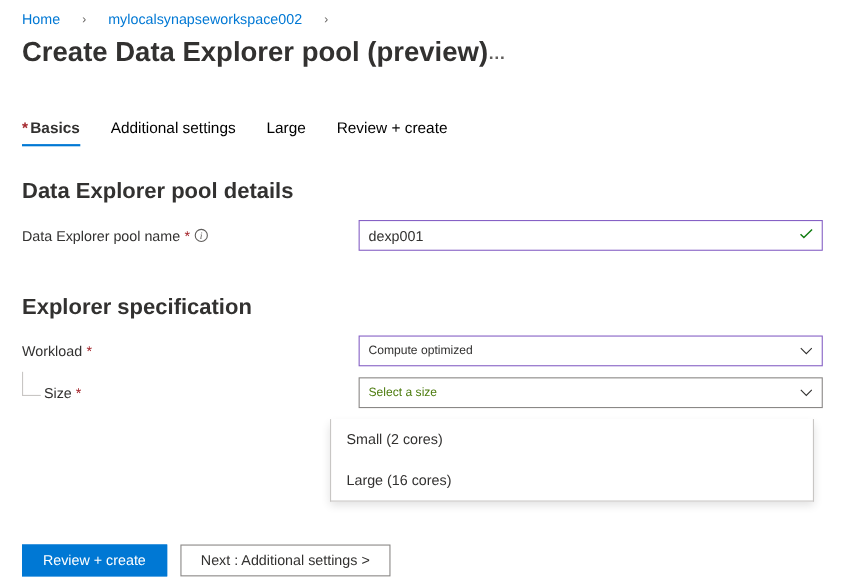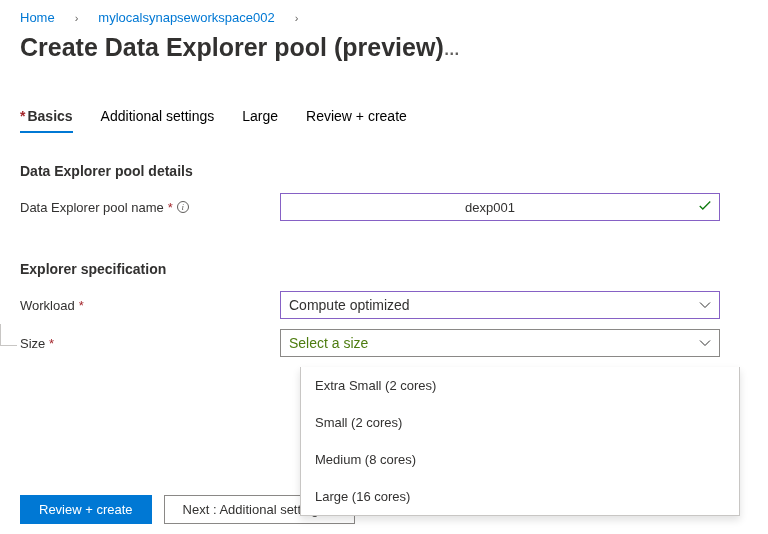--- a/index.html
+++ b/index.html
@@ -74,30 +74,31 @@
       right: 0;
       bottom: -1px;
       height: 2px;
       background: #0078d4;
     }
     .tab .req {
       color: #a4262c;
       margin-right: 2px;
     }
     .section-heading {
-      font-size: 14px;
+      font-size: 20px;
       font-weight: 600;
       color: #323130;
       margin-top: 30px;
       margin-bottom: 14px;
     }
     .form-row {
       display: flex;
       align-items: center;
       margin-bottom: 10px;
+      gap: 46px;
     }
     .label-col {
       width: 260px;
       font-size: 13px;
       color: #323130;
       display: flex;
       align-items: center;
       gap: 4px;
     }
     .label-col .req {
@@ -123,39 +124,38 @@
     }
     .text-input {
       width: 100%;
       height: 28px;
       border: 1px solid #8661c5;
       padding: 0 28px 0 8px;
       font-size: 13px;
       color: #323130;
       background: #fff;
       position: relative;
-      text-align: center;
     }
     .input-wrap {
       position: relative;
     }
     .check-icon {
       position: absolute;
       right: 8px;
       top: 50%;
       transform: translateY(-50%);
       color: #107c10;
       font-size: 14px;
     }
     .select-box {
       width: 100%;
       height: 28px;
       border: 1px solid #8661c5;
       padding: 0 28px 0 8px;
-      font-size: 14px;
+      font-size: 11px;
       color: #323130;
       background: #fff;
       display: flex;
       align-items: center;
       cursor: pointer;
       position: relative;
     }
     .select-box.grey-border {
       border: 1px solid #8a8886;
     }
@@ -169,20 +169,21 @@
       transform: translateY(-50%);
       pointer-events: none;
     }
     .chev-down svg {
       display: block;
     }
     .section-heading.compute {
       margin-top: 40px;
     }
     .size-indent {
+      margin-left: 20px;
       position: relative;
       text-align: center;
     }
     .size-indent::before {
       content: "";
       position: absolute;
       left: -20px;
       top: -12px;
       width: 16px;
       height: 21px;
@@ -311,23 +312,21 @@
         <span class="chev-down">
           <svg width="12" height="12" viewBox="0 0 12 12">
               <path fill="none" stroke="#323130" stroke-width="1" d="M1 3.5l5 5 5-5"></path>
             </svg>
         </span>
       </div>
     </div>
   </div>
 
   <div class="dropdown">
-    <div class="dropdown-item">Extra Small (2 cores)</div>
     <div class="dropdown-item">Small (2 cores)</div>
-    <div class="dropdown-item">Medium (8 cores)</div>
     <div class="dropdown-item">Large (16 cores)</div>
   </div>
 </div>
 
 <div class="footer">
   <button class="btn-primary">Review + create</button>
   <button class="btn-secondary">Next : Additional settings &gt;</button>
 </div>
 
 </body></html>

